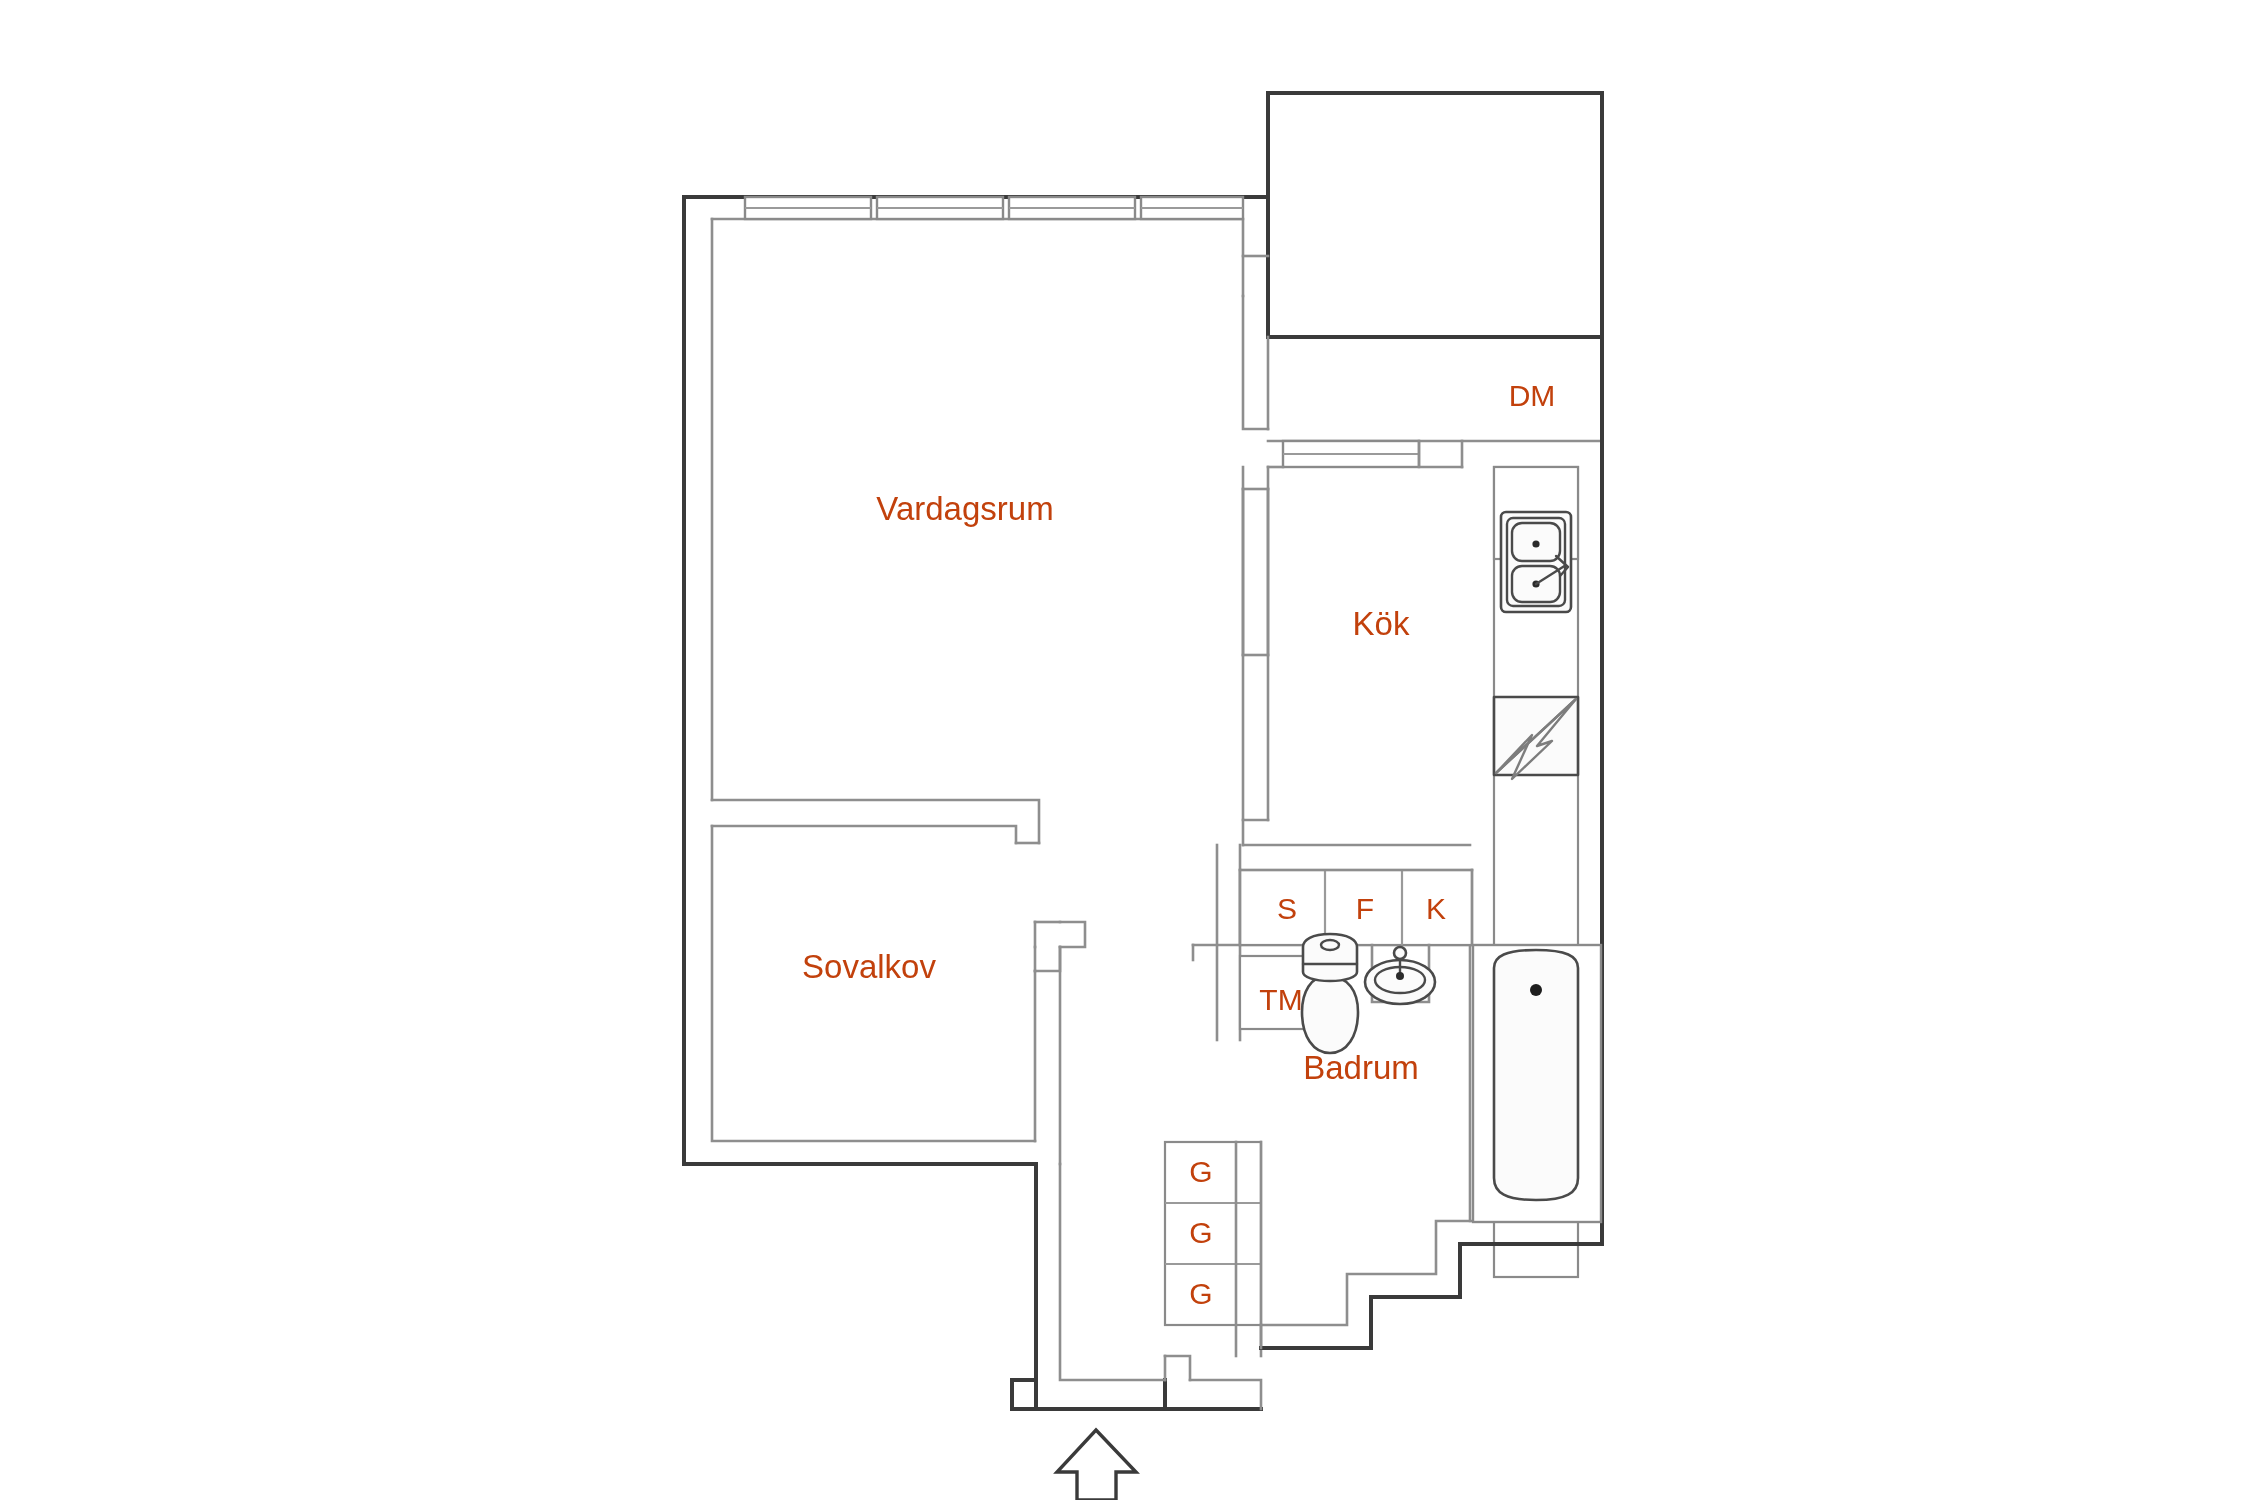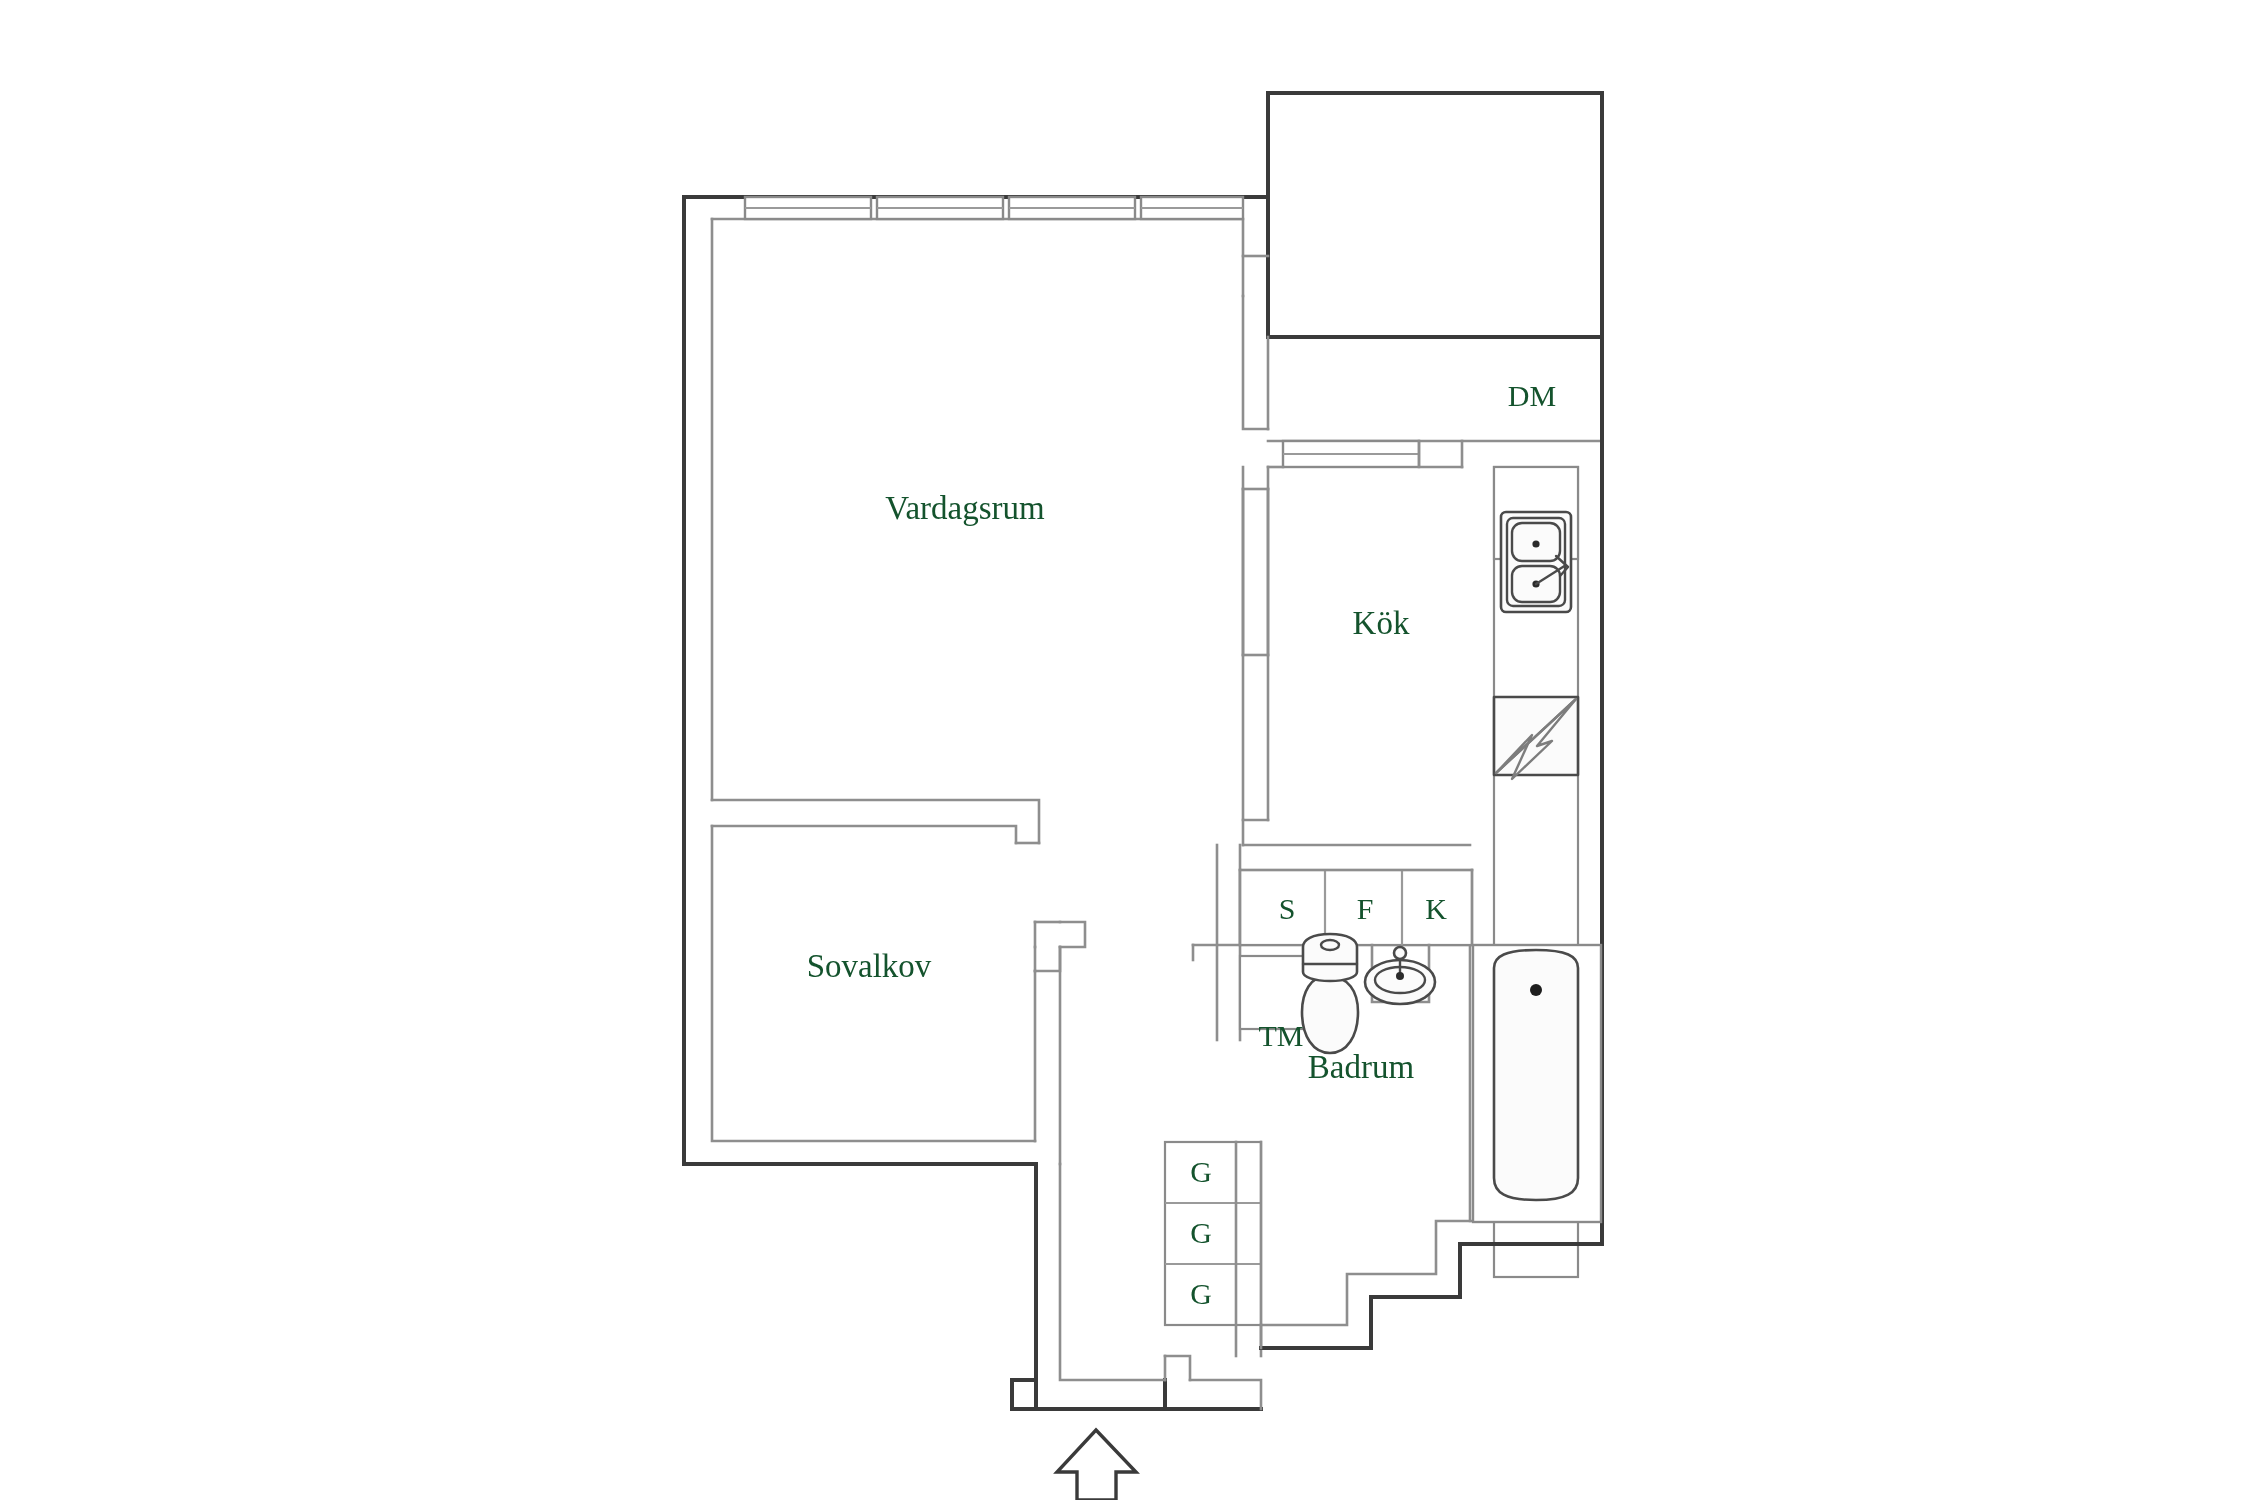--- a/index.html
+++ b/index.html
@@ -78,22 +78,22 @@
     stroke-linecap: round;
   }
   .arrow {
     fill: #ffffff;
     stroke: #3a3a3a;
     stroke-width: 3.4;
     stroke-linejoin: miter;
   }
   .lbl {
     position: absolute;
-    color: #14532d;
-    font-family: Liberation Serif, serif;
+    color: #c2410c;
+    font-family: Liberation Sans, sans-serif;
     white-space: nowrap;
     transform: translate(-50%, -50%);
     user-select: none;
     line-height: 1;
   }
   .lbl-room { font-size: 33px; text-align: center; }
   .lbl-unit { font-size: 30px; }
 </style>
 </head>
 <body>
@@ -280,21 +280,21 @@
   <div class="lbl lbl-room" style="left:1361px; top:1067px;">Badrum</div>
 
   <div class="lbl lbl-unit" style="left:1532px; top:396px;">DM</div>
 
   <div class="lbl lbl-unit" style="left:1287px; top:909px;">S</div>
 
   <div class="lbl lbl-unit" style="left:1365px; top:909px;">F</div>
 
   <div class="lbl lbl-unit" style="left:1436px; top:909px;">K</div>
 
-  <div class="lbl lbl-unit" style="left:1281px; top:1036px;">TM</div>
+  <div class="lbl lbl-unit" style="left:1281px; top:1000px;">TM</div>
 
   <div class="lbl lbl-unit" style="left:1201px; top:1172px;">G</div>
 
   <div class="lbl lbl-unit" style="left:1201px; top:1233px;">G</div>
 
   <div class="lbl lbl-unit" style="left:1201px; top:1294px;">G</div>
 
 </div>
 
 </body></html>

